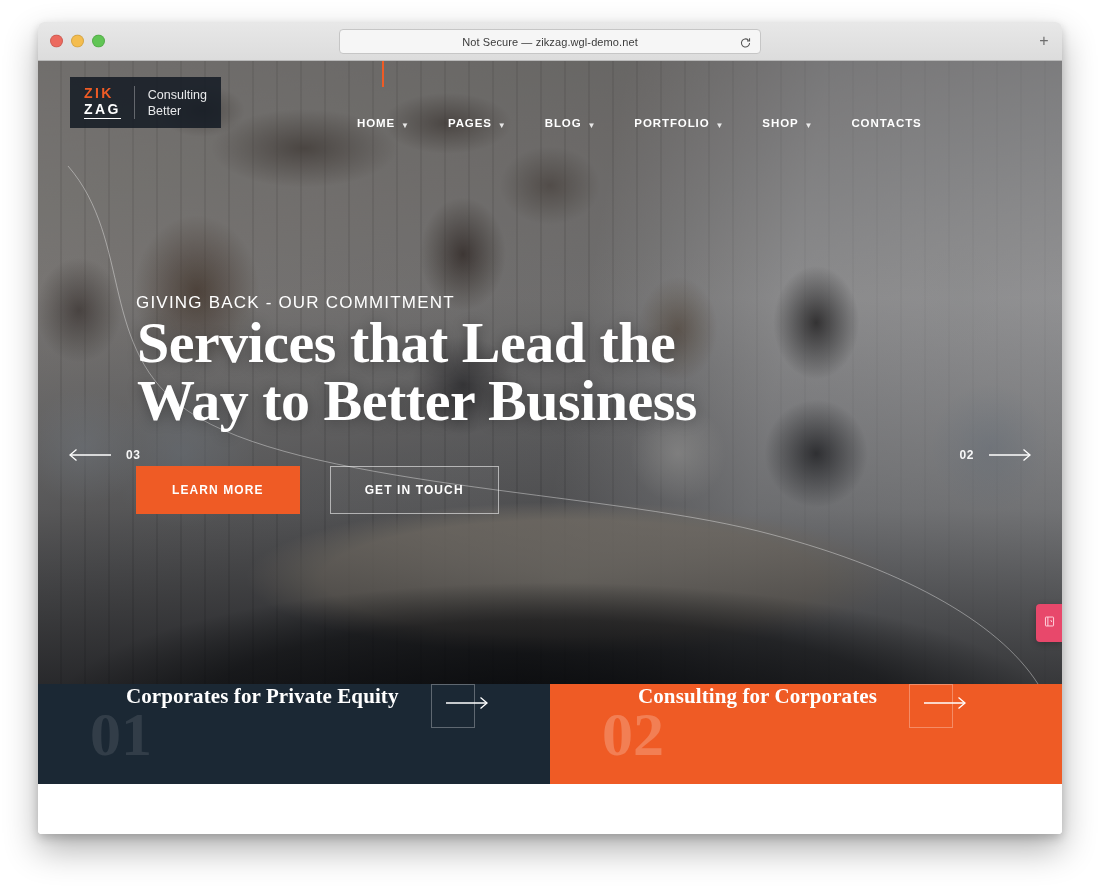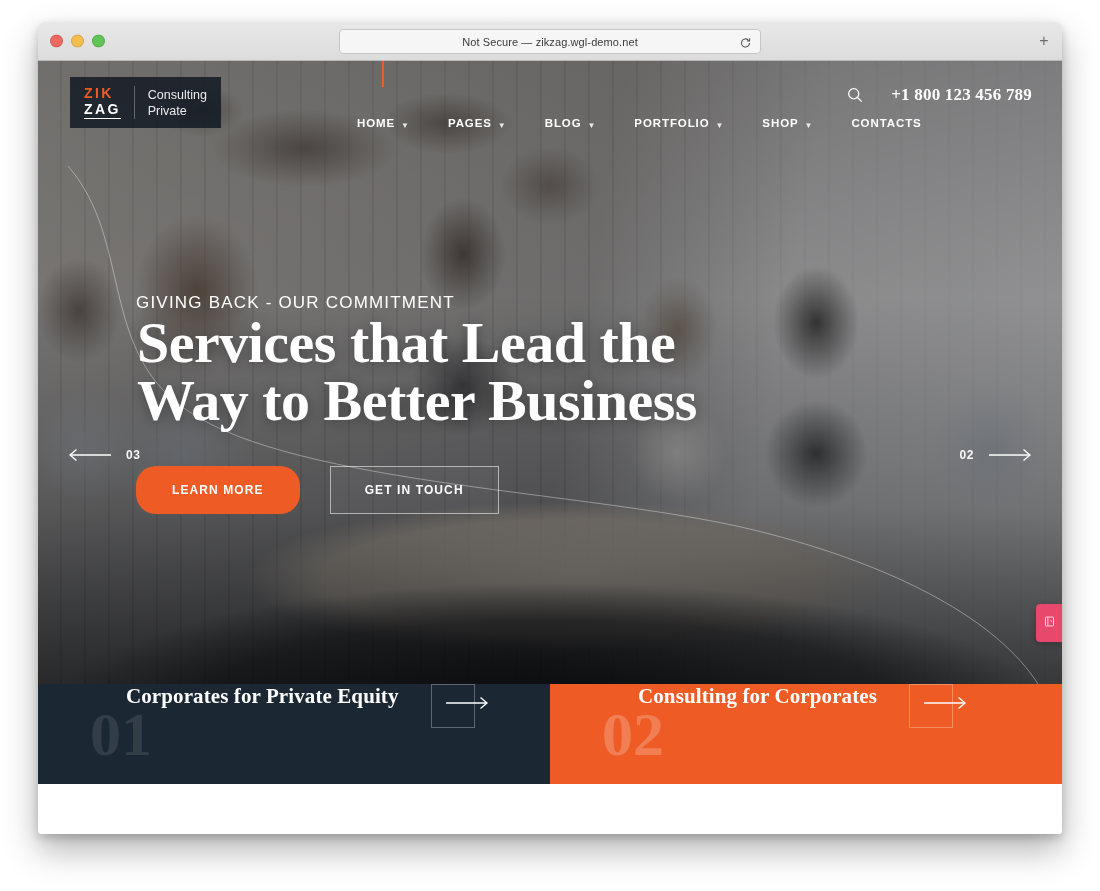--- a/index.html
+++ b/index.html
@@ -303,21 +303,20 @@
   }
   #btn-learn-more {
     background: #ef5b25;
     color: #ffffff;
     font-size: 12px;
     font-weight: 700;
     letter-spacing: 1.1px;
     text-transform: uppercase;
     padding: 17px 36px;
     white-space: nowrap;
-    border-radius: 20px;
   }
   #btn-get-in-touch {
     background: rgba(255,255,255,0.04);
     border: 1px solid rgba(255,255,255,0.55);
     color: #ffffff;
     font-size: 12px;
     font-weight: 700;
     letter-spacing: 1.1px;
     text-transform: uppercase;
     padding: 16px 34px;
@@ -474,21 +473,21 @@
       <header id="site-header">
 
         <a id="logo">
           <span id="logo-mark">
             <span id="logo-zik">ZIK</span>
             <span id="logo-zag">ZAG</span>
           </span>
           <span id="logo-divider"></span>
           <span id="logo-tagline">
             <span>Consulting</span>
-            <span>Private</span>
+            <span>Better</span>
           </span>
         </a>
 
         <nav id="main-nav">
           <a class="nav-item active">
             <span>HOME</span>
             <span class="caret">▼</span>
           </a>
           <a class="nav-item">
             <span>PAGES</span>
@@ -504,29 +503,20 @@
           </a>
           <a class="nav-item">
             <span>SHOP</span>
             <span class="caret">▼</span>
           </a>
           <a class="nav-item">
             <span>CONTACTS</span>
           </a>
         </nav>
 
-        <div id="header-right">
-          <div id="search-button">
-            <svg viewBox="0 0 20 20" width="18" height="18" fill="none" stroke="currentColor" stroke-width="1.4">
-              <circle cx="8.6" cy="8.6" r="5.6"></circle>
-              <path d="M12.8 12.8 L17.4 17.4"></path>
-            </svg>
-          </div>
-          <a id="phone-number">+1 800 123 456 789</a>
-        </div>
       </header>
 
       <div id="hero-content">
         <div id="hero-subtitle">GIVING BACK - OUR COMMITMENT</div>
         <h1 id="hero-title">Services that Lead the
 Way to Better Business</h1>
         <div id="hero-buttons">
           <a id="btn-learn-more">LEARN MORE</a>
           <a id="btn-get-in-touch">GET IN TOUCH</a>
         </div>

